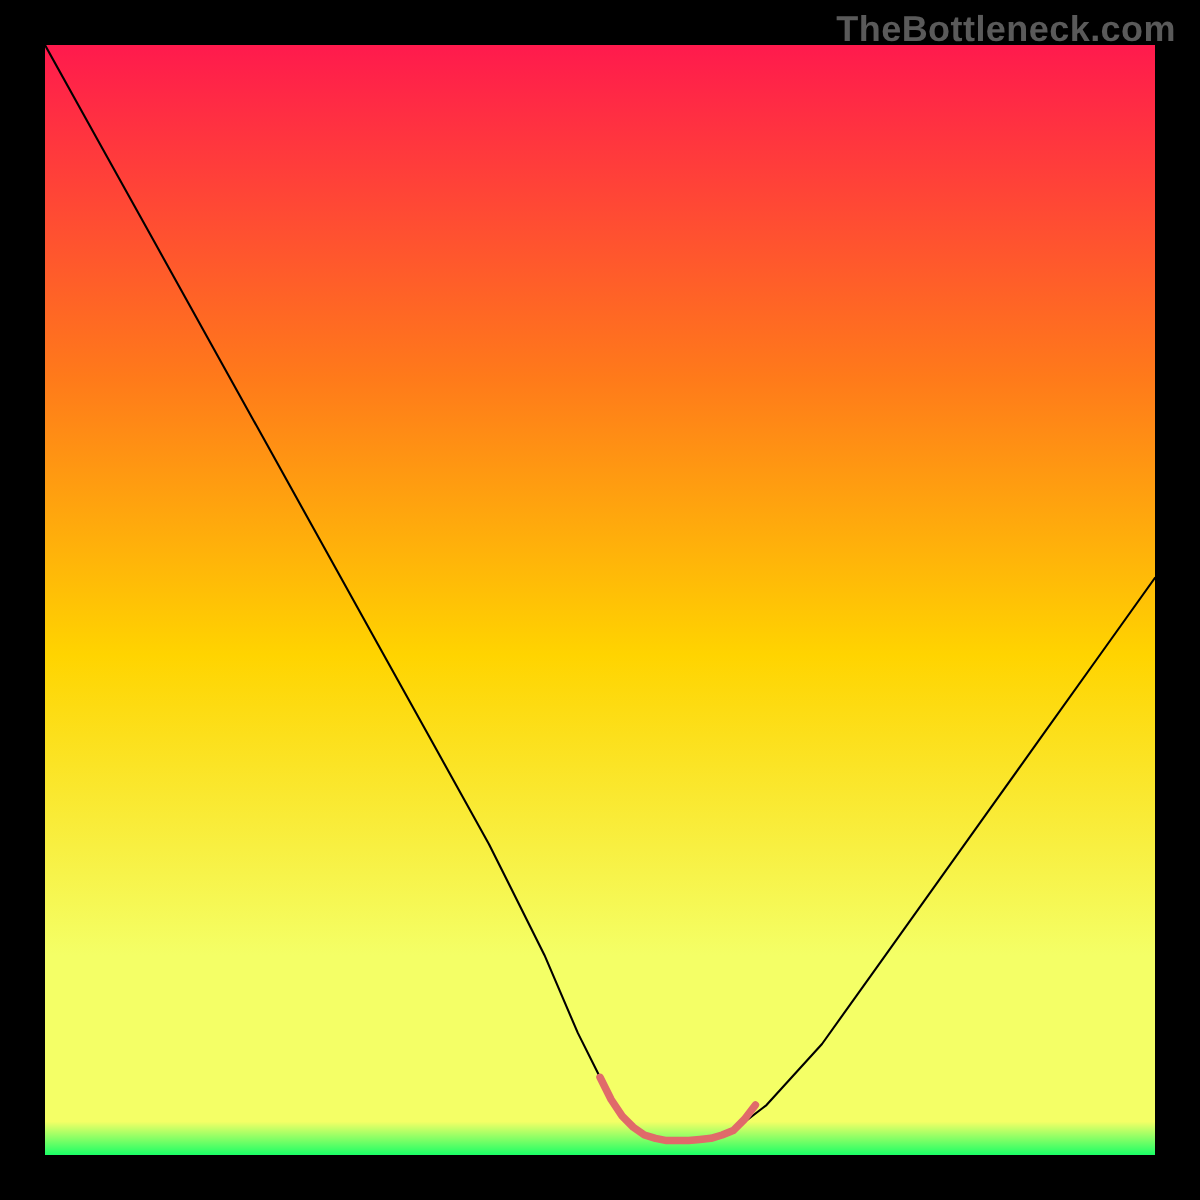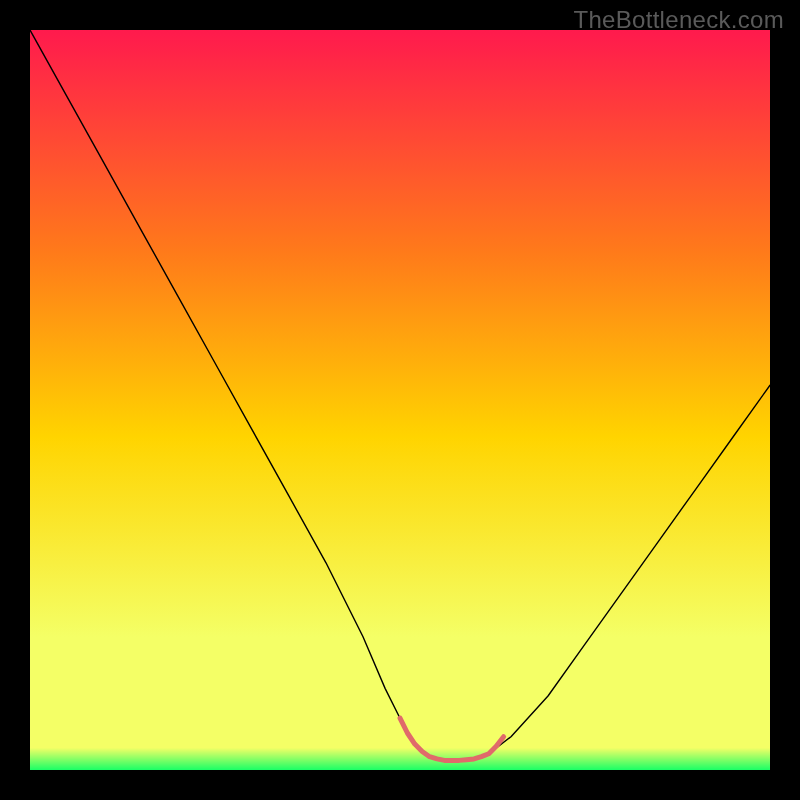--- a/index.html
+++ b/index.html
@@ -1,17 +1,17 @@
 <!DOCTYPE html>
 <html><head>
 <meta charset="utf-8">
 <style>
   html,body{margin:0;padding:0;width:800px;height:800px;background:#000;font-family:Arial,Helvetica,sans-serif}
   .frame{position:relative;width:800px;height:800px;background:#000}
-  .watermark{position:absolute;top:6px;right:16px;color:#5a5a5a;font-size:24px;font-weight:400;letter-spacing:.3px}
+  .watermark{position:absolute;top:6px;right:16px;color:#5a5a5a;font-size:24px;font-weight:700;letter-spacing:.3px}
   .plot{position:absolute;left:30px;top:30px;width:740px;height:740px}
   svg{display:block}
 </style>
 </head>
 <body>
 <div class="frame">
   <div class="watermark">TheBottleneck.com</div>
   <div class="plot">
     <svg id="chart-svg" width="740" height="740" viewBox="0 0 740 740">
         <defs>

